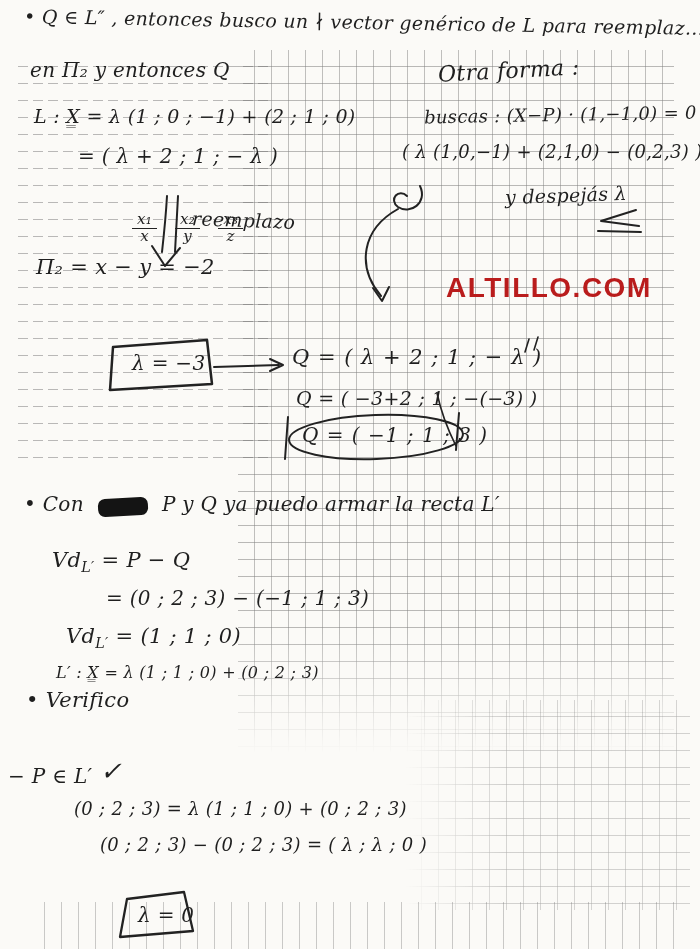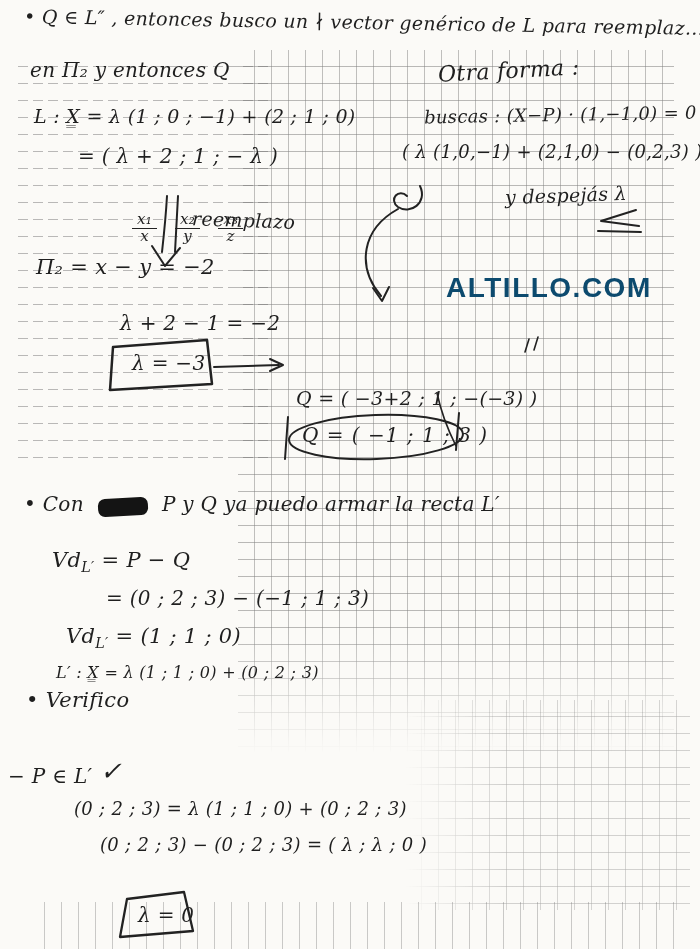--- a/index.html
+++ b/index.html
@@ -47,21 +47,21 @@
   .frac{display:inline-block; text-align:center; font-size:15px; line-height:1.05;margin-top:44px;}
   .frac .num{display:block; border-bottom:1.4px solid #222; padding:0 5px;}
   .frac .den{display:block;}
   .blob{
     display:inline-block; width:50px; height:18px; background:#141414;
     border-radius:7px; transform:rotate(-3deg); margin-top:6px;
   }
   .wm{
     position:absolute; left:446px; top:272px;
     font-family:"Liberation Sans", sans-serif; font-weight:bold;
-    font-size:28px; letter-spacing:1.5px; color:#0c4a6e; font-style:normal;
+    font-size:28px; letter-spacing:1.5px; color:#b91c1c; font-style:normal;
   }
   svg.marks{position:absolute; left:0; top:0; pointer-events:none;}
   svg.marks path, svg.marks ellipse{fill:none; stroke:#222; stroke-width:2; stroke-linecap:round; stroke-linejoin:round;}
 </style>
 </head>
 <body>
 
 <div class="sheet">
 
   <div class="grid grid-h"></div>
@@ -93,23 +93,23 @@
     </span>
     <span class="frac">
       <span class="num">x₃</span>
       <span class="den">z</span>
     </span>
   </div>
 
   <div class="hw" style="left:192px; top:209px; font-size:19px; transform:rotate(2deg);">reemplazo</div>
 
   <div class="hw" style="left:36px; top:255px; font-size:21px;">Π₂ = x − y = −2</div>
-  <div class="hw" style="left:120px; top:311px; font-size:20px;">λ + 2 − 1 = −2</div>
   <div class="hw" style="left:132px; top:351px; font-size:20px;">λ = −3</div>
 
+  <div class="hw" style="left:292px; top:345px; font-size:21px; letter-spacing:1px;">Q = ( λ + 2 ; 1 ; − λ )</div>
   <div class="hw" style="left:296px; top:387px; font-size:19px;">Q = ( −3+2 ; 1 ; −(−3) )</div>
   <div class="hw" style="left:302px; top:423px; font-size:20px; letter-spacing:1px;">Q = ( −1 ; 1 ; 3 )</div>
 
   <div class="hw" style="left:24px; top:492px; font-size:20px; display:flex; gap:14px;">
     <span>• Con</span>
     <span class="blob"></span>
     <span>P y Q ya puedo armar la recta L′</span>
   </div>
 
   <div class="hw" style="left:52px; top:548px; font-size:21px;">

